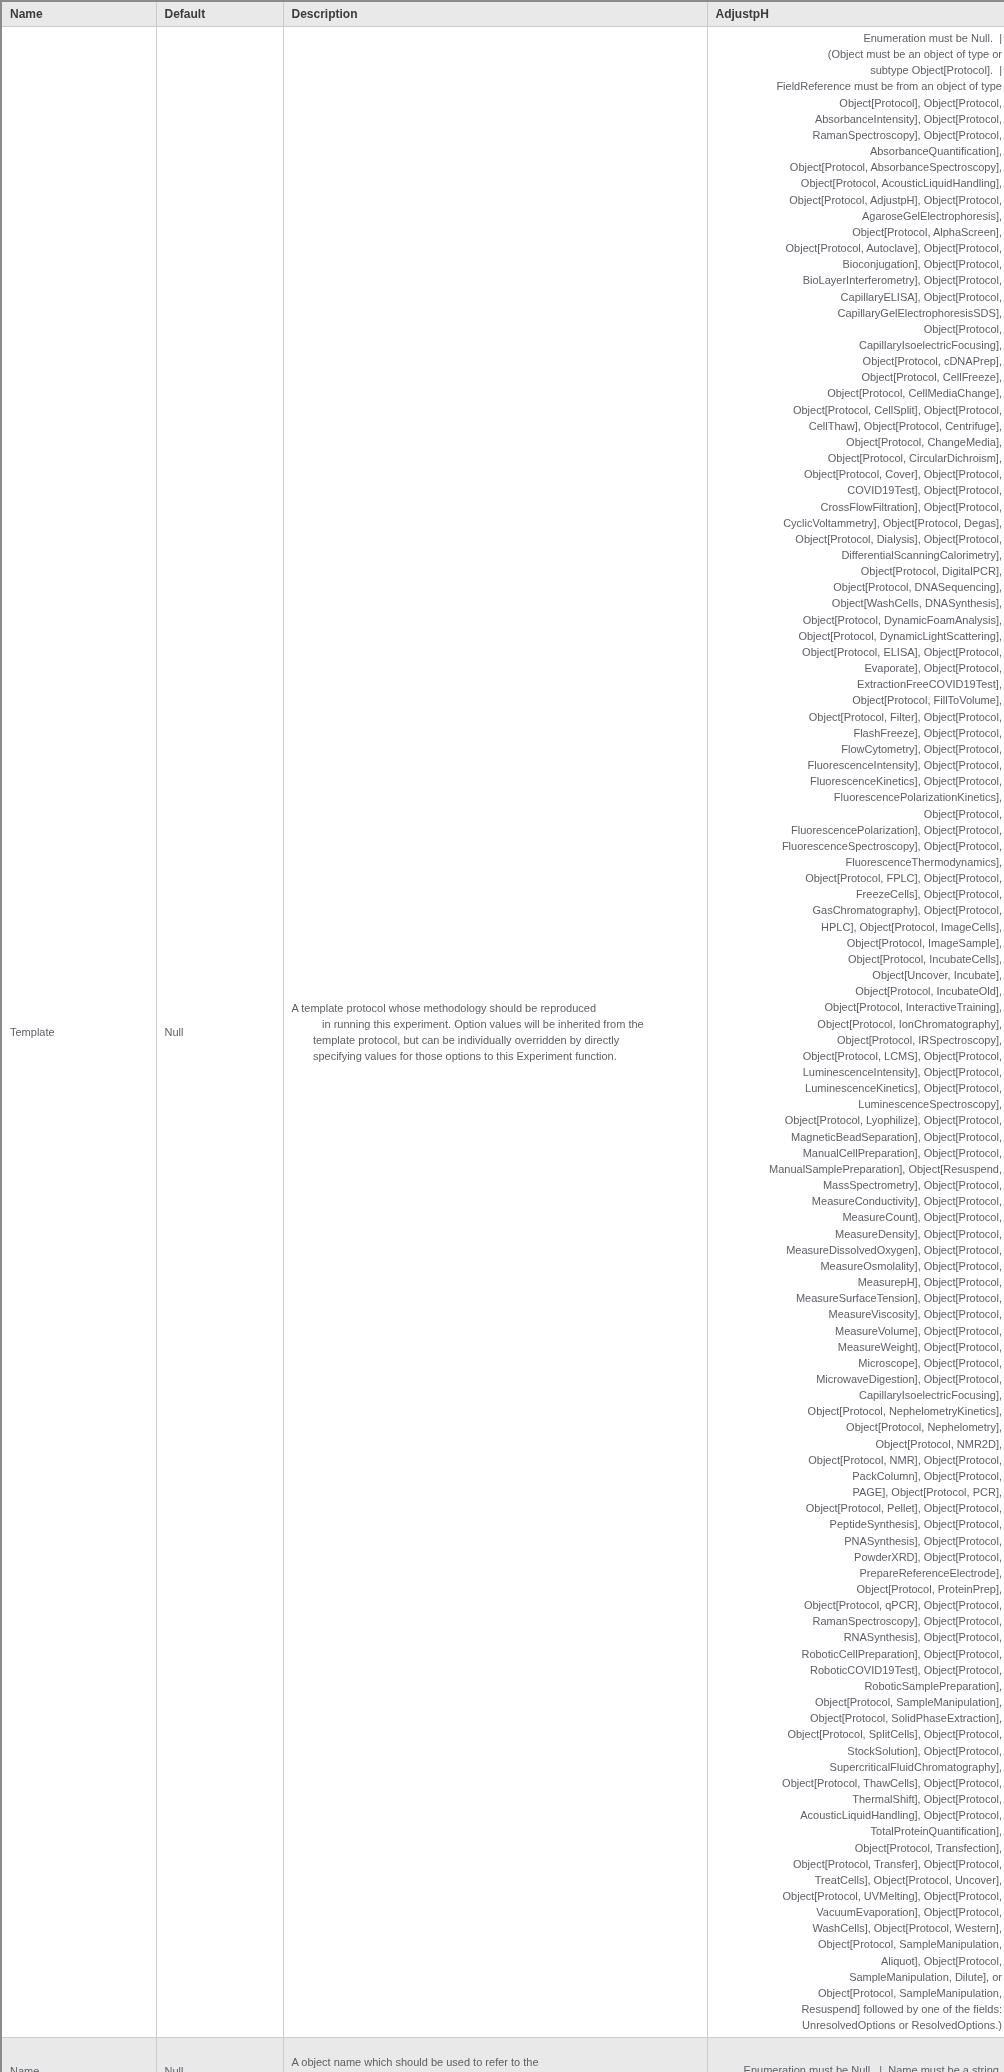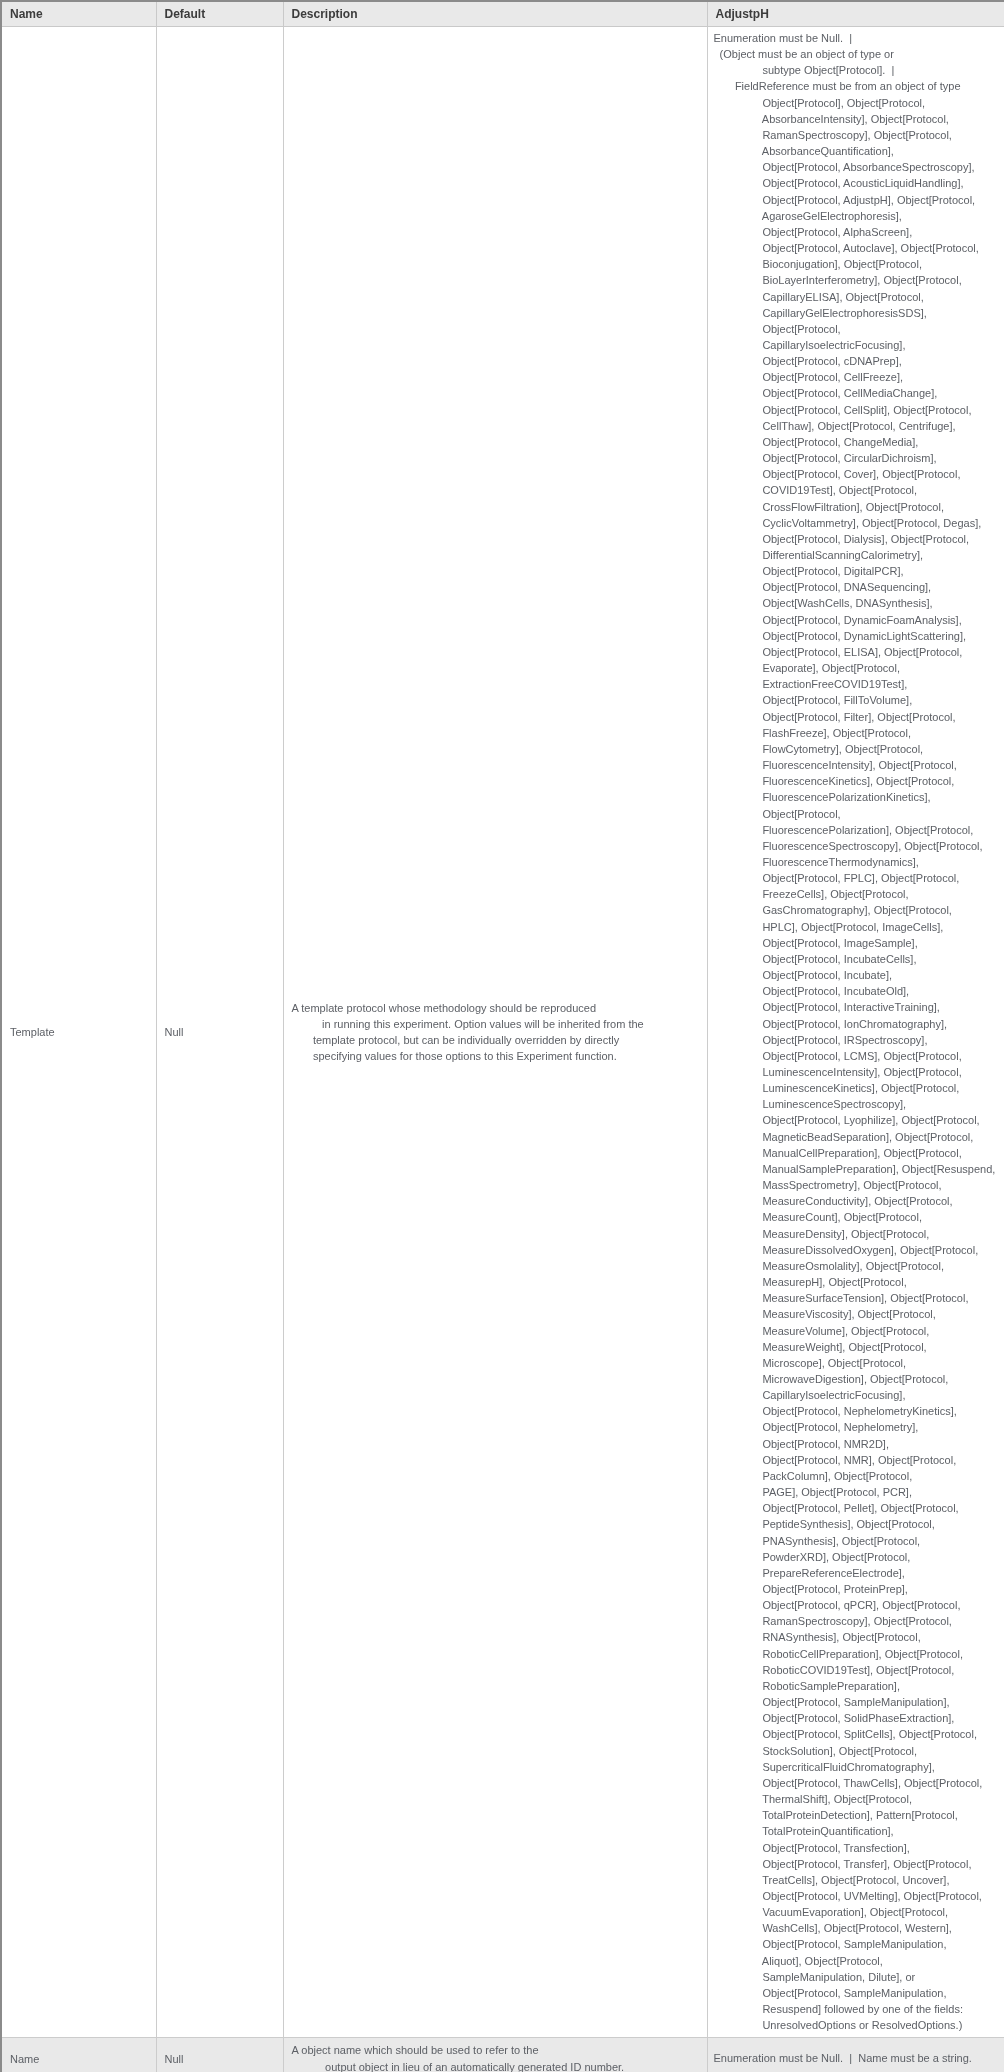--- a/index.html
+++ b/index.html
@@ -31,26 +31,27 @@
     padding: 4px 8px;
     height: 16px;
     border: 1px solid #c9c9c9;
     box-sizing: content-box;
   }
   td {
     border: 1px solid #cccccc;
     font-size: 11px;
     color: #5d6066;
     vertical-align: middle;
-    padding: 4px 8px;
+    padding: 16px 8px;
     overflow: hidden;
   }
   td.pattern-cell {
     vertical-align: top;
-    padding: 3px 22px 4px 6px;
+    padding: 3px 2px 4px 6px;
+    text-align: right;
   }
   .line {
     white-space: pre;
     line-height: 16.15px;
   }
   tr.striped td {
     background: #e9e9e9;
     border-top: 1px solid #c9c9c9;
   }
 </style>
@@ -135,21 +136,21 @@
             <div class="line">                Object[Protocol,</div>
             <div class="line">                FluorescencePolarization], Object[Protocol,</div>
             <div class="line">                FluorescenceSpectroscopy], Object[Protocol,</div>
             <div class="line">                FluorescenceThermodynamics],</div>
             <div class="line">                Object[Protocol, FPLC], Object[Protocol,</div>
             <div class="line">                FreezeCells], Object[Protocol,</div>
             <div class="line">                GasChromatography], Object[Protocol,</div>
             <div class="line">                HPLC], Object[Protocol, ImageCells],</div>
             <div class="line">                Object[Protocol, ImageSample],</div>
             <div class="line">                Object[Protocol, IncubateCells],</div>
-            <div class="line">                Object[Protocol, Incubate],</div>
+            <div class="line">                Object[Uncover, Incubate],</div>
             <div class="line">                Object[Protocol, IncubateOld],</div>
             <div class="line">                Object[Protocol, InteractiveTraining],</div>
             <div class="line">                Object[Protocol, IonChromatography],</div>
             <div class="line">                Object[Protocol, IRSpectroscopy],</div>
             <div class="line">                Object[Protocol, LCMS], Object[Protocol,</div>
             <div class="line">                LuminescenceIntensity], Object[Protocol,</div>
             <div class="line">                LuminescenceKinetics], Object[Protocol,</div>
             <div class="line">                LuminescenceSpectroscopy],</div>
             <div class="line">                Object[Protocol, Lyophilize], Object[Protocol,</div>
             <div class="line">                MagneticBeadSeparation], Object[Protocol,</div>
@@ -187,21 +188,21 @@
             <div class="line">                RoboticCellPreparation], Object[Protocol,</div>
             <div class="line">                RoboticCOVID19Test], Object[Protocol,</div>
             <div class="line">                RoboticSamplePreparation],</div>
             <div class="line">                Object[Protocol, SampleManipulation],</div>
             <div class="line">                Object[Protocol, SolidPhaseExtraction],</div>
             <div class="line">                Object[Protocol, SplitCells], Object[Protocol,</div>
             <div class="line">                StockSolution], Object[Protocol,</div>
             <div class="line">                SupercriticalFluidChromatography],</div>
             <div class="line">                Object[Protocol, ThawCells], Object[Protocol,</div>
             <div class="line">                ThermalShift], Object[Protocol,</div>
-            <div class="line">                TotalProteinDetection], Pattern[Protocol,</div>
+            <div class="line">                AcousticLiquidHandling], Object[Protocol,</div>
             <div class="line">                TotalProteinQuantification],</div>
             <div class="line">                Object[Protocol, Transfection],</div>
             <div class="line">                Object[Protocol, Transfer], Object[Protocol,</div>
             <div class="line">                TreatCells], Object[Protocol, Uncover],</div>
             <div class="line">                Object[Protocol, UVMelting], Object[Protocol,</div>
             <div class="line">                VacuumEvaporation], Object[Protocol,</div>
             <div class="line">                WashCells], Object[Protocol, Western],</div>
             <div class="line">                Object[Protocol, SampleManipulation,</div>
             <div class="line">                Aliquot], Object[Protocol,</div>
             <div class="line">                SampleManipulation, Dilute], or</div>

